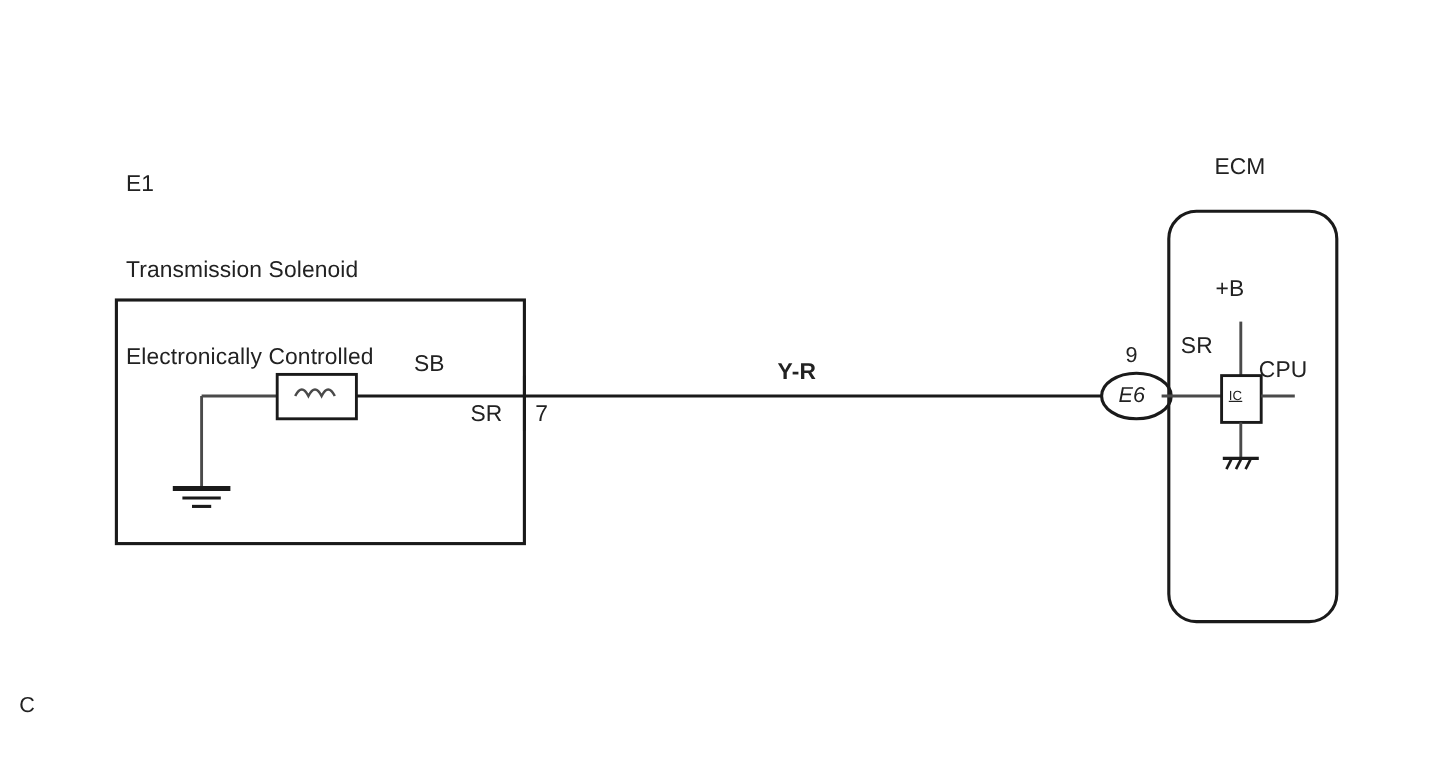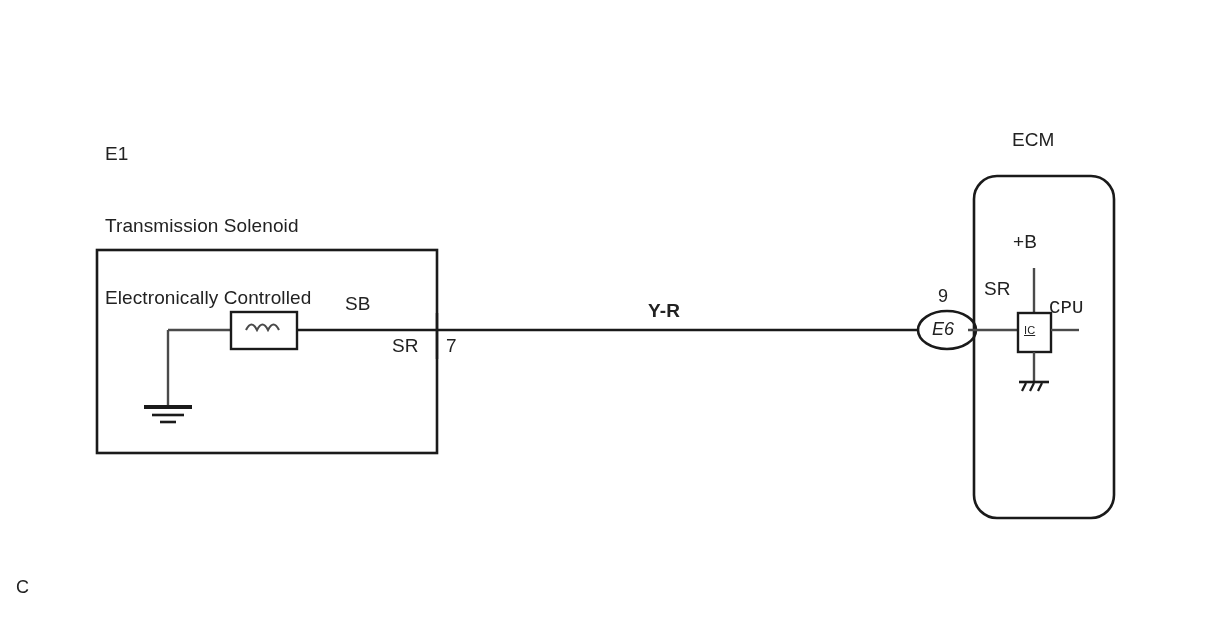--- a/index.html
+++ b/index.html
@@ -42,21 +42,21 @@
     font-size: 19px;
   }
   #label-sb   { left: 345px; top: 292px; }
   #label-sr-pin { left: 392px; top: 334px; }
   #label-pin-7  { left: 446px; top: 334px; }
   #label-yr   { left: 648px; top: 299px; font-weight: bold; }
   #label-9    { left: 938px; top: 285px; font-size: 18px; }
   #label-e6   { left: 932px; top: 318px; font-size: 18px; font-style: italic; }
   #label-sr-ecm { left: 984px; top: 277px; }
   #label-plusb  { left: 1013px; top: 230px; }
-  #label-cpu  { left: 1049px; top: 297px; font-family: Liberation Mono, monospace; }
+  #label-cpu  { left: 1049px; top: 297px; }
   #label-ic   { left: 1024px; top: 324px; font-size: 11px; text-decoration: underline; }
   #corner-mark { left: 16px; top: 576px; font-size: 18px; }
 
   svg.diagram {
     position: absolute;
     left: 0;
     top: 0;
     width: 1210px;
     height: 642px;
   }

